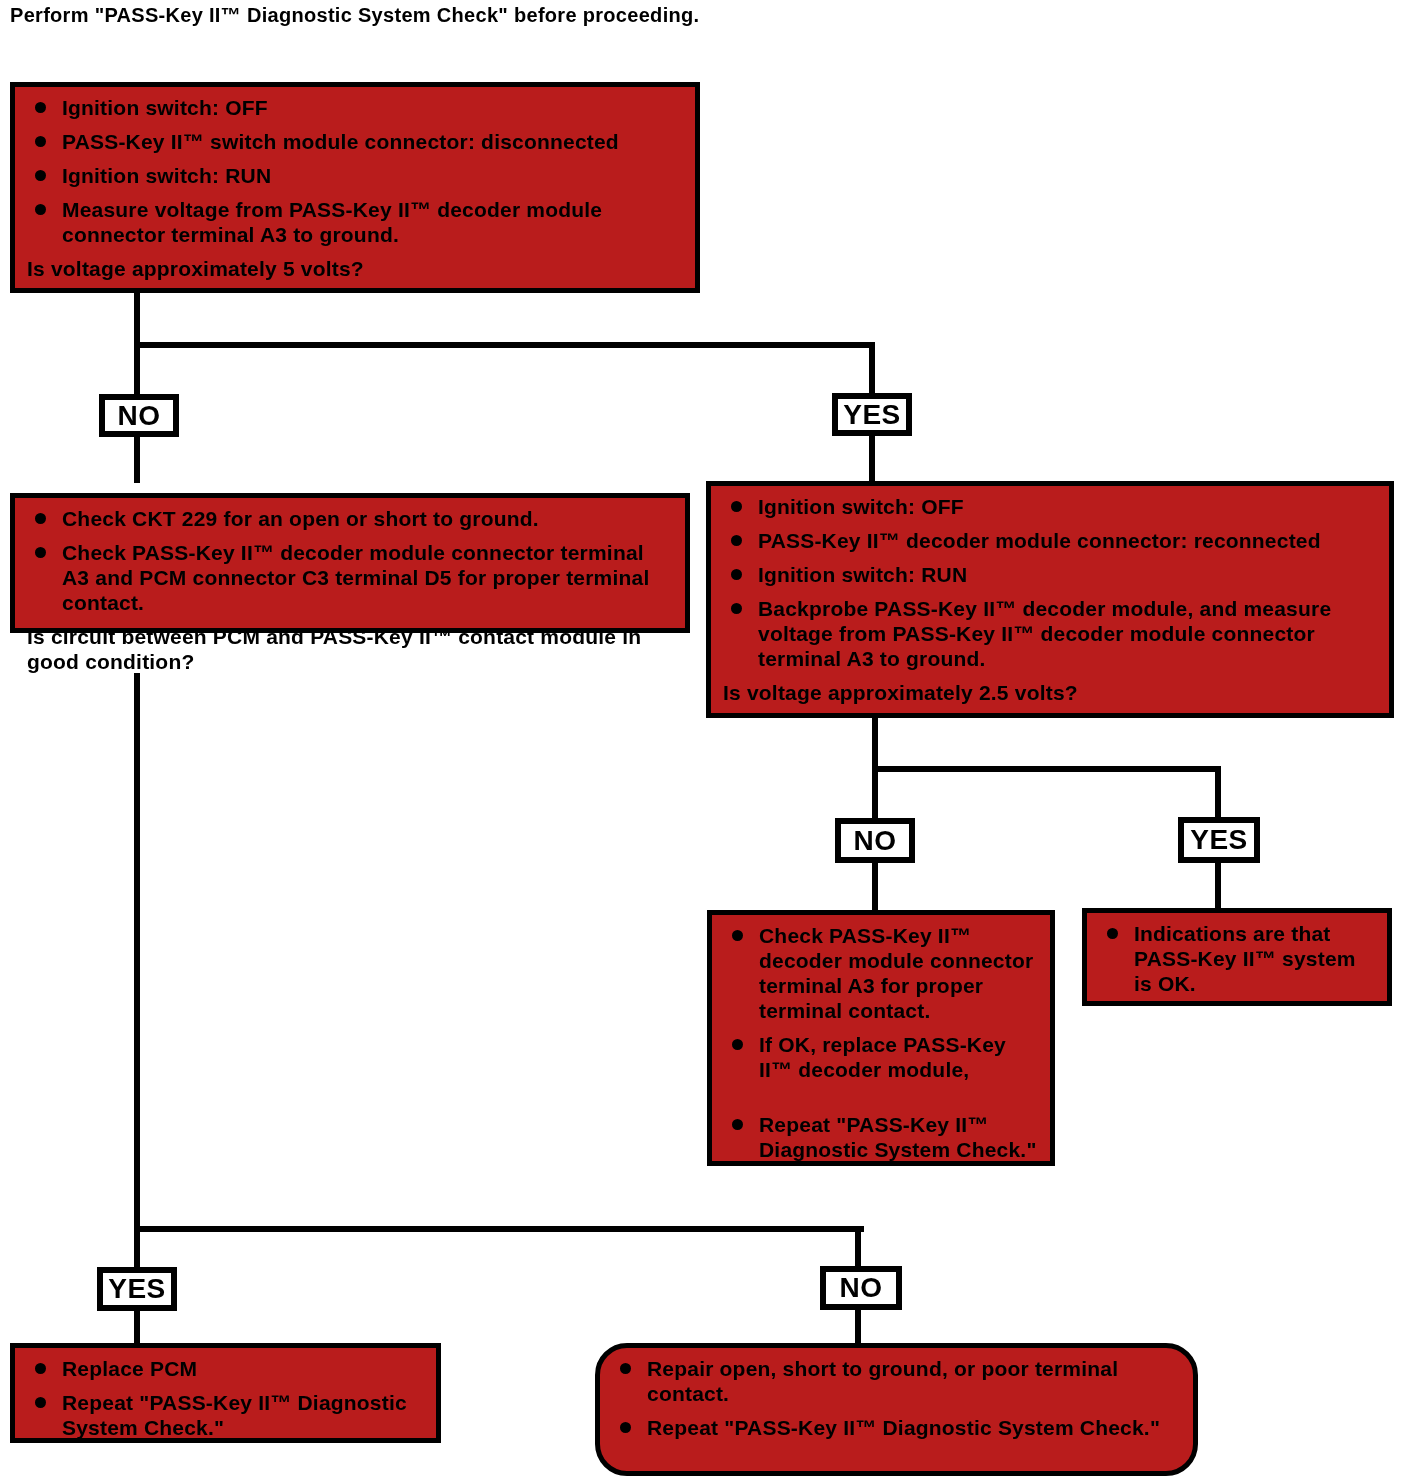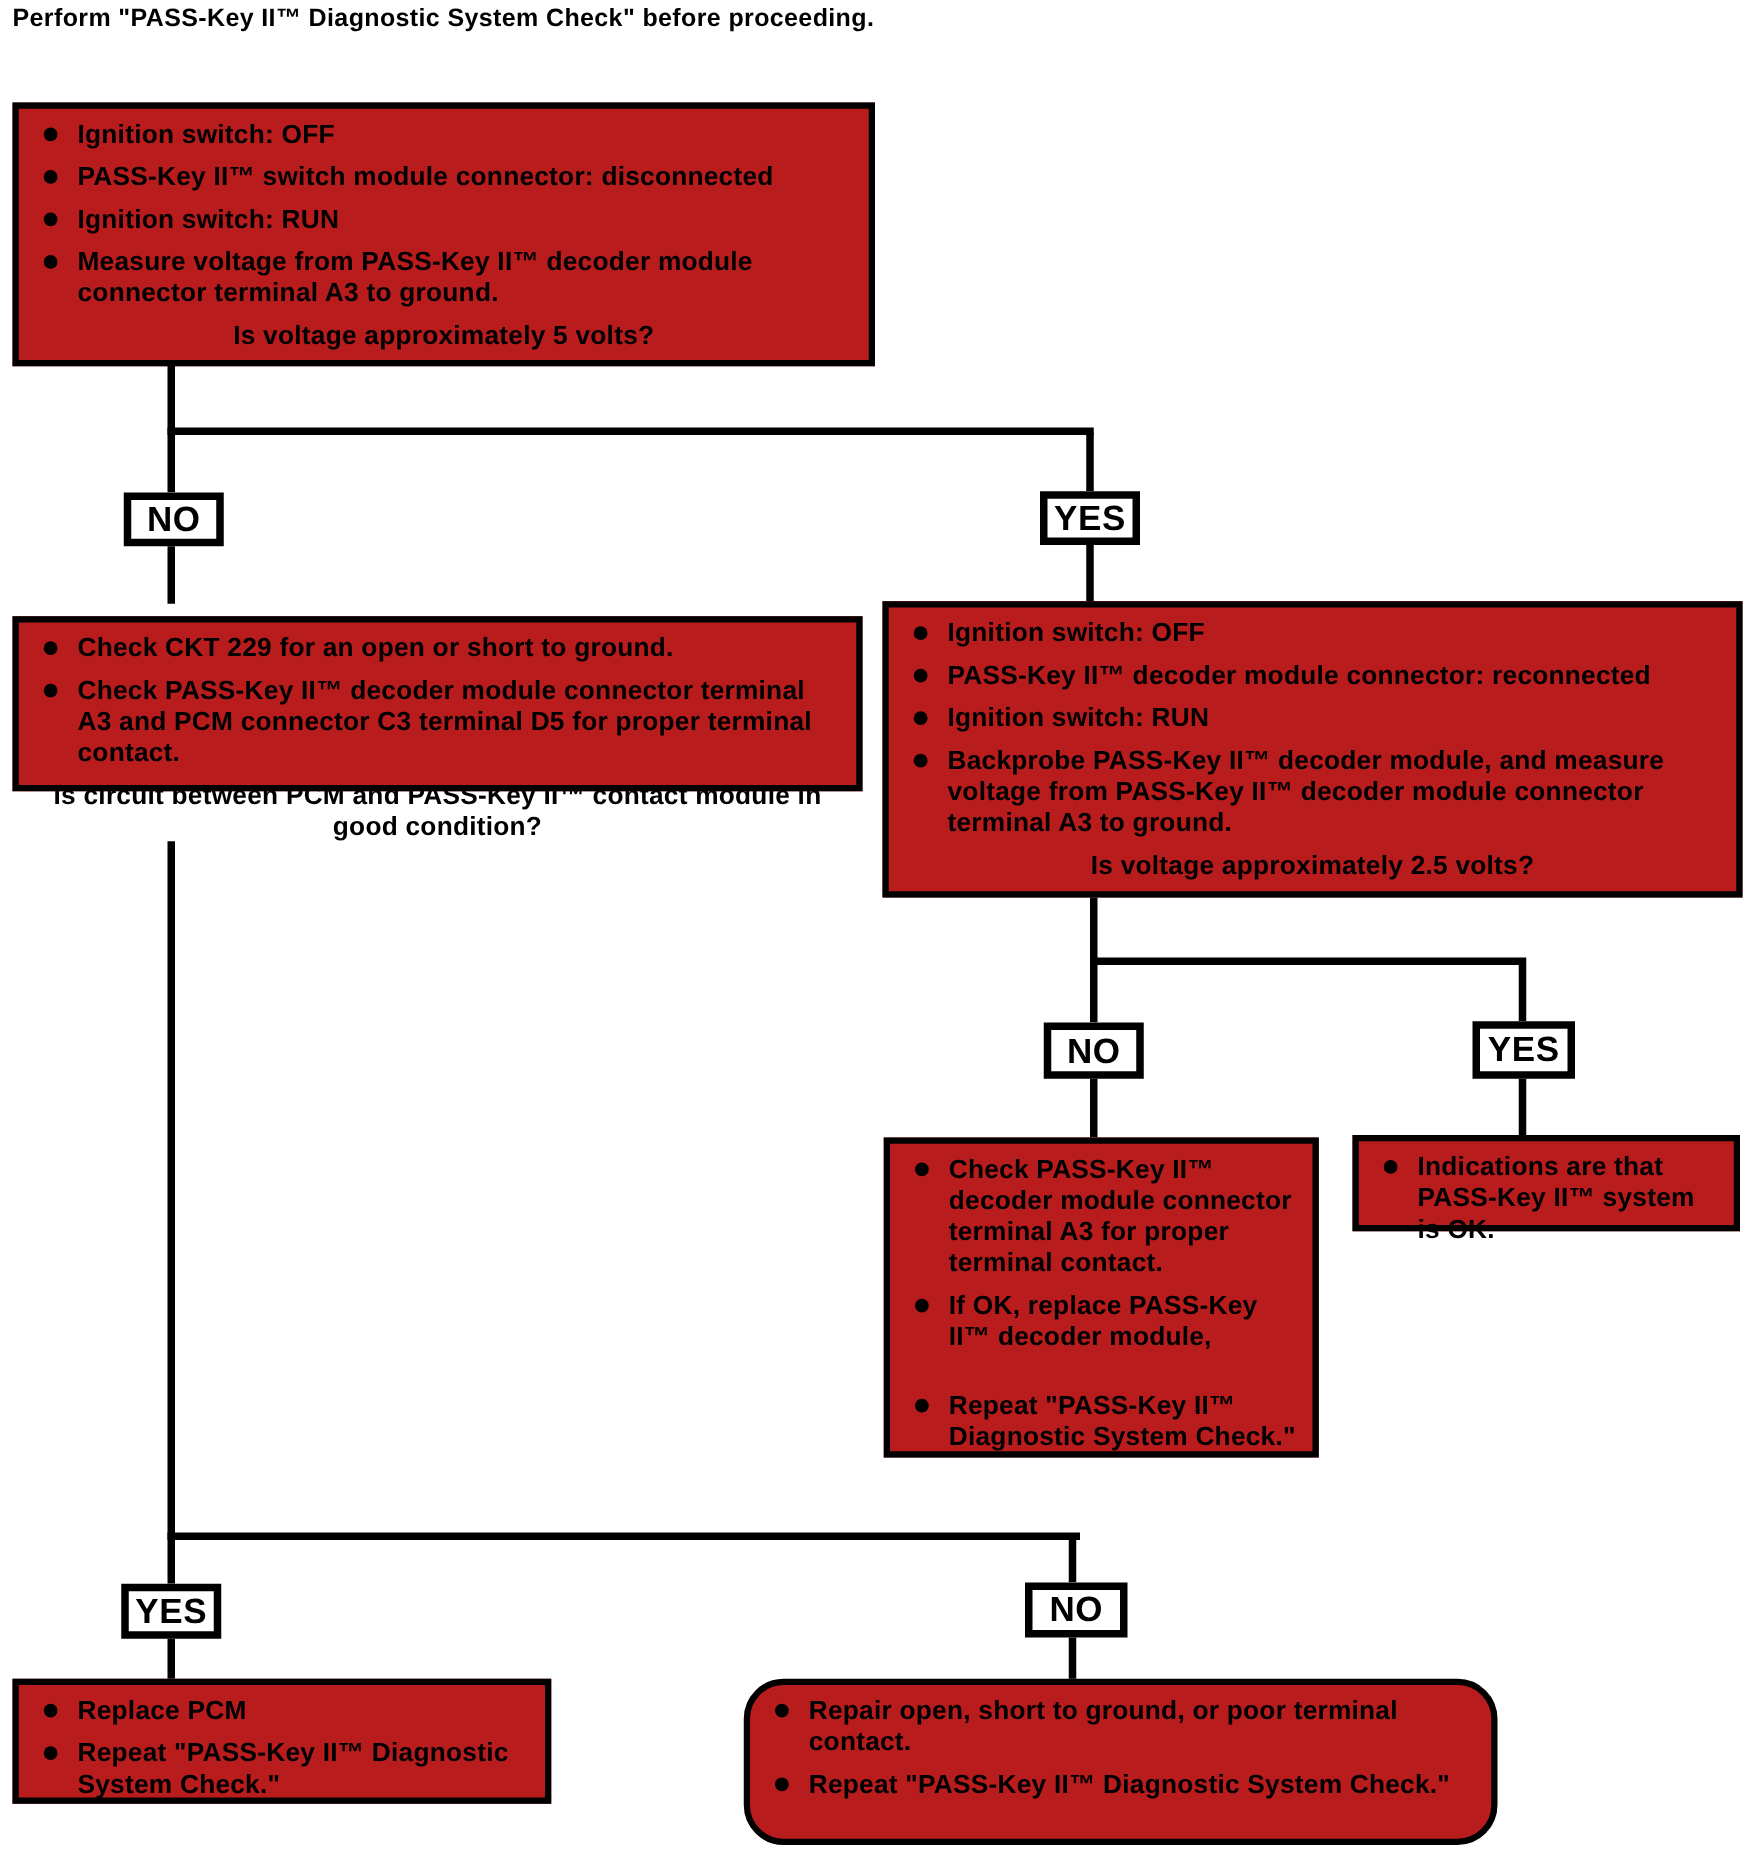--- a/index.html
+++ b/index.html
@@ -55,21 +55,20 @@
     margin: 7px 0 0 8px;
   }
   .btext {
     margin-left: 16px;
   }
   .question {
     font-size: 21px;
     line-height: 25px;
     letter-spacing: 0.2px;
     margin-top: 9px;
-    text-align: center;
   }
   .lbl {
     position: absolute;
     border: 6px solid #000000;
     box-sizing: border-box;
     background: #ffffff;
     display: flex;
     align-items: center;
     justify-content: center;
     font-size: 28px;
@@ -179,21 +178,21 @@
           <span class="dot"></span>
           <span class="btext">If OK, replace PASS-Key II™ decoder module,</span>
         </li>
       <li class="gap-lg">
           <span class="dot"></span>
           <span class="btext">Repeat "PASS-Key II™ Diagnostic System Check."</span>
         </li>
     </ul>
   </div>
 
-  <div class="box" style="left:1082px; top:908px; width:310px; height:77px;">
+  <div class="box" style="left:1082px; top:908px; width:310px; height:98px;">
     <ul class="bullets">
       <li>
           <span class="dot"></span>
           <span class="btext">Indications are that PASS-Key II™ system is OK.</span>
         </li>
     </ul>
   </div>
 
   <div class="vline" style="left:134px; top:673px; height:559px;"></div>
   <div class="hline" style="left:134px; top:1226px; width:730px;"></div>

